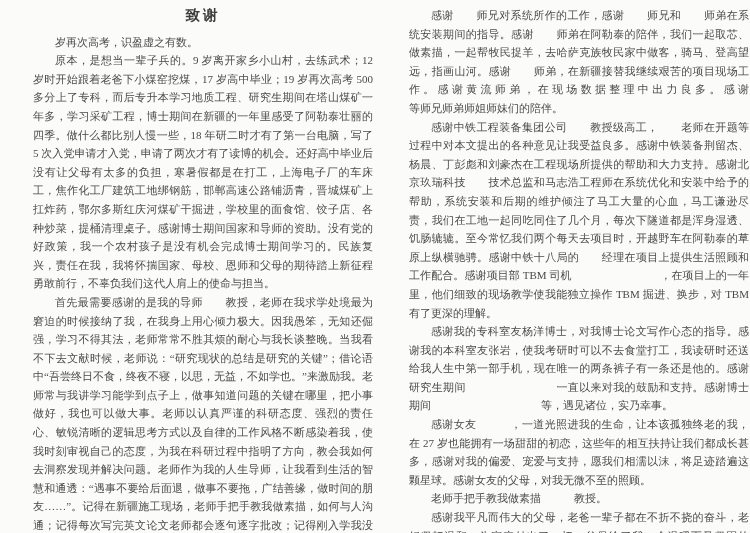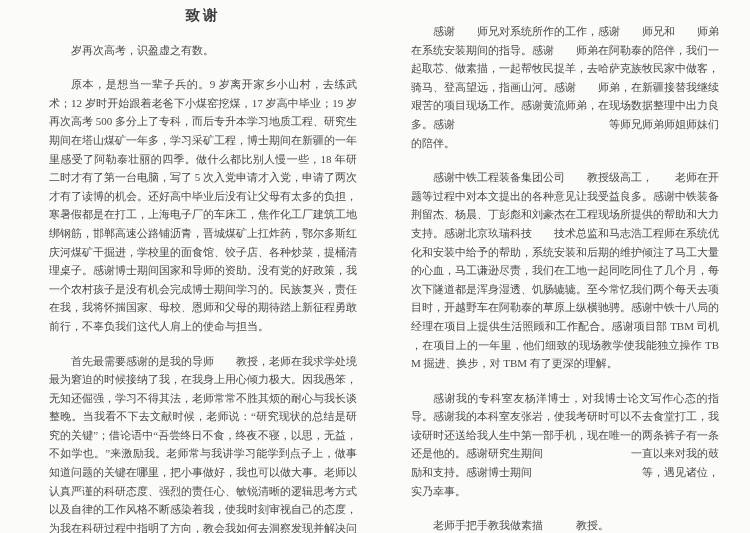--- a/index.html
+++ b/index.html
@@ -9,34 +9,34 @@
     width: 750px;
     height: 533px;
     overflow: hidden;
   }
   .sheet {
     box-sizing: border-box;
     width: 750px;
     height: 451px;
     display: flex;
     padding: 6px 22px 0 33px;
-    gap: 22px;
+    gap: 36px;
     font-family: "Liberation Serif", "DejaVu Serif", serif;
     color: #4a4a4a;
   }
   .page {
     width: 340px;
     flex: 0 0 340px;
     font-size: 11px;
     line-height: 18.6px;
     text-align: justify;
     text-justify: inter-ideograph;
   }
   .page p {
-    margin: 16px;
+    margin: 0;
     text-indent: 2em;
     word-break: break-all;
   }
   .doc-title {
     text-align: center;
     font-weight: bold;
     font-size: 14.5px;
     letter-spacing: 3px;
     color: #3d3d3d;
     margin: 0 0 8px 0;
@@ -53,18 +53,19 @@
     <p>岁再次高考，识盈虚之有数。</p>
     <p>原本，是想当一辈子兵的。9 岁离开家乡小山村，去练武术；12 岁时开始跟着老爸下小煤窑挖煤，17 岁高中毕业；19 岁再次高考 500 多分上了专科，而后专升本学习地质工程、研究生期间在塔山煤矿一年多，学习采矿工程，博士期间在新疆的一年里感受了阿勒泰壮丽的四季。做什么都比别人慢一些，18 年研二时才有了第一台电脑，写了 5 次入党申请才入党，申请了两次才有了读博的机会。还好高中毕业后没有让父母有太多的负担，寒暑假都是在打工，上海电子厂的车床工，焦作化工厂建筑工地绑钢筋，邯郸高速公路铺沥青，晋城煤矿上扛炸药，鄂尔多斯红庆河煤矿干掘进，学校里的面食馆、饺子店、各种炒菜，提桶清理桌子。感谢博士期间国家和导师的资助。没有党的好政策，我一个农村孩子是没有机会完成博士期间学习的。民族复兴，责任在我，我将怀揣国家、母校、恩师和父母的期待踏上新征程勇敢前行，不辜负我们这代人肩上的使命与担当。</p>
     <p>首先最需要感谢的是我的导师　　教授，老师在我求学处境最为窘迫的时候接纳了我，在我身上用心倾力极大。因我愚笨，无知还倔强，学习不得其法，老师常常不胜其烦的耐心与我长谈整晚。当我看不下去文献时候，老师说：“研究现状的总结是研究的关键”；借论语中“吾尝终日不食，终夜不寝，以思，无益，不如学也。”来激励我。老师常与我讲学习能学到点子上，做事知道问题的关键在哪里，把小事做好，我也可以做大事。老师以认真严谨的科研态度、强烈的责任心、敏锐清晰的逻辑思考方式以及自律的工作风格不断感染着我，使我时刻审视自己的态度，为我在科研过程中指明了方向，教会我如何去洞察发现并解决问题。老师作为我的人生导师，让我看到生活的智慧和通透：“遇事不要给后面退，做事不要拖，广结善缘，做时间的朋友……”。记得在新疆施工现场，老师手把手教我做素描，如何与人沟通；记得每次写完英文论文老师都会逐句逐字批改；记得刚入学我没钱吃饭，也是老师资助我的生活费……往事在目。从本论文的选题、整体逻辑，到内容的撰写，老师都给予了我耐心的指导，倾注了极大心血。在我的成长之路中，老师不论从工作上还是做人方面都为我树立了良好的榜样，对我的人生观和价值观产生了积极的影响，成为我宝贵的人生财富。</p>
 
   </div>
 
   <div class="page">
     <p>感谢　　师兄对系统所作的工作，感谢　　师兄和　　师弟在系统安装期间的指导。感谢　　师弟在阿勒泰的陪伴，我们一起取芯、做素描，一起帮牧民捉羊，去哈萨克族牧民家中做客，骑马、登高望远，指画山河。感谢　　师弟，在新疆接替我继续艰苦的项目现场工作。感谢黄流师弟，在现场数据整理中出力良多。感谢　　　　　　　　　　　　　　等师兄师弟师姐师妹们的陪伴。</p>
     <p>感谢中铁工程装备集团公司　　教授级高工，　　老师在开题等过程中对本文提出的各种意见让我受益良多。感谢中铁装备荆留杰、杨晨、丁彭彪和刘豪杰在工程现场所提供的帮助和大力支持。感谢北京玖瑞科技　　技术总监和马志浩工程师在系统优化和安装中给予的帮助，系统安装和后期的维护倾注了马工大量的心血，马工谦逊尽责，我们在工地一起同吃同住了几个月，每次下隧道都是浑身湿透、饥肠辘辘。至今常忆我们两个每天去项目时，开越野车在阿勒泰的草原上纵横驰骋。感谢中铁十八局的　　经理在项目上提供生活照顾和工作配合。感谢项目部 TBM 司机　　　　　　　　，在项目上的一年里，他们细致的现场教学使我能独立操作 TBM 掘进、换步，对 TBM 有了更深的理解。</p>
     <p>感谢我的专科室友杨洋博士，对我博士论文写作心态的指导。感谢我的本科室友张岩，使我考研时可以不去食堂打工，我读研时还送给我人生中第一部手机，现在唯一的两条裤子有一条还是他的。感谢研究生期间　　　　　　　　一直以来对我的鼓励和支持。感谢博士期间　　　　　　　　　　等，遇见诸位，实乃幸事。</p>
+    <p>感谢女友　　　，一道光照进我的生命，让本该孤独终老的我，在 27 岁也能拥有一场甜甜的初恋，这些年的相互扶持让我们都成长甚多，感谢对我的偏爱、宠爱与支持，愿我们相濡以沫，将足迹踏遍这颗星球。感谢女友的父母，对我无微不至的照顾。</p>
     <p>老师手把手教我做素描　　　教授。</p>
     <p>感谢我平凡而伟大的父母，老爸一辈子都在不折不挠的奋斗，老妈坚韧温和，为家庭付出了一切，父母给了我一个温暖而又坚固的家，我取得的每一点进步都离不开父母的辛苦付出。以后的日子多多陪伴父母，帮老妈做饭洗碗做家务。</p>
 
   </div>
 
 </div>
 
 </body></html>

